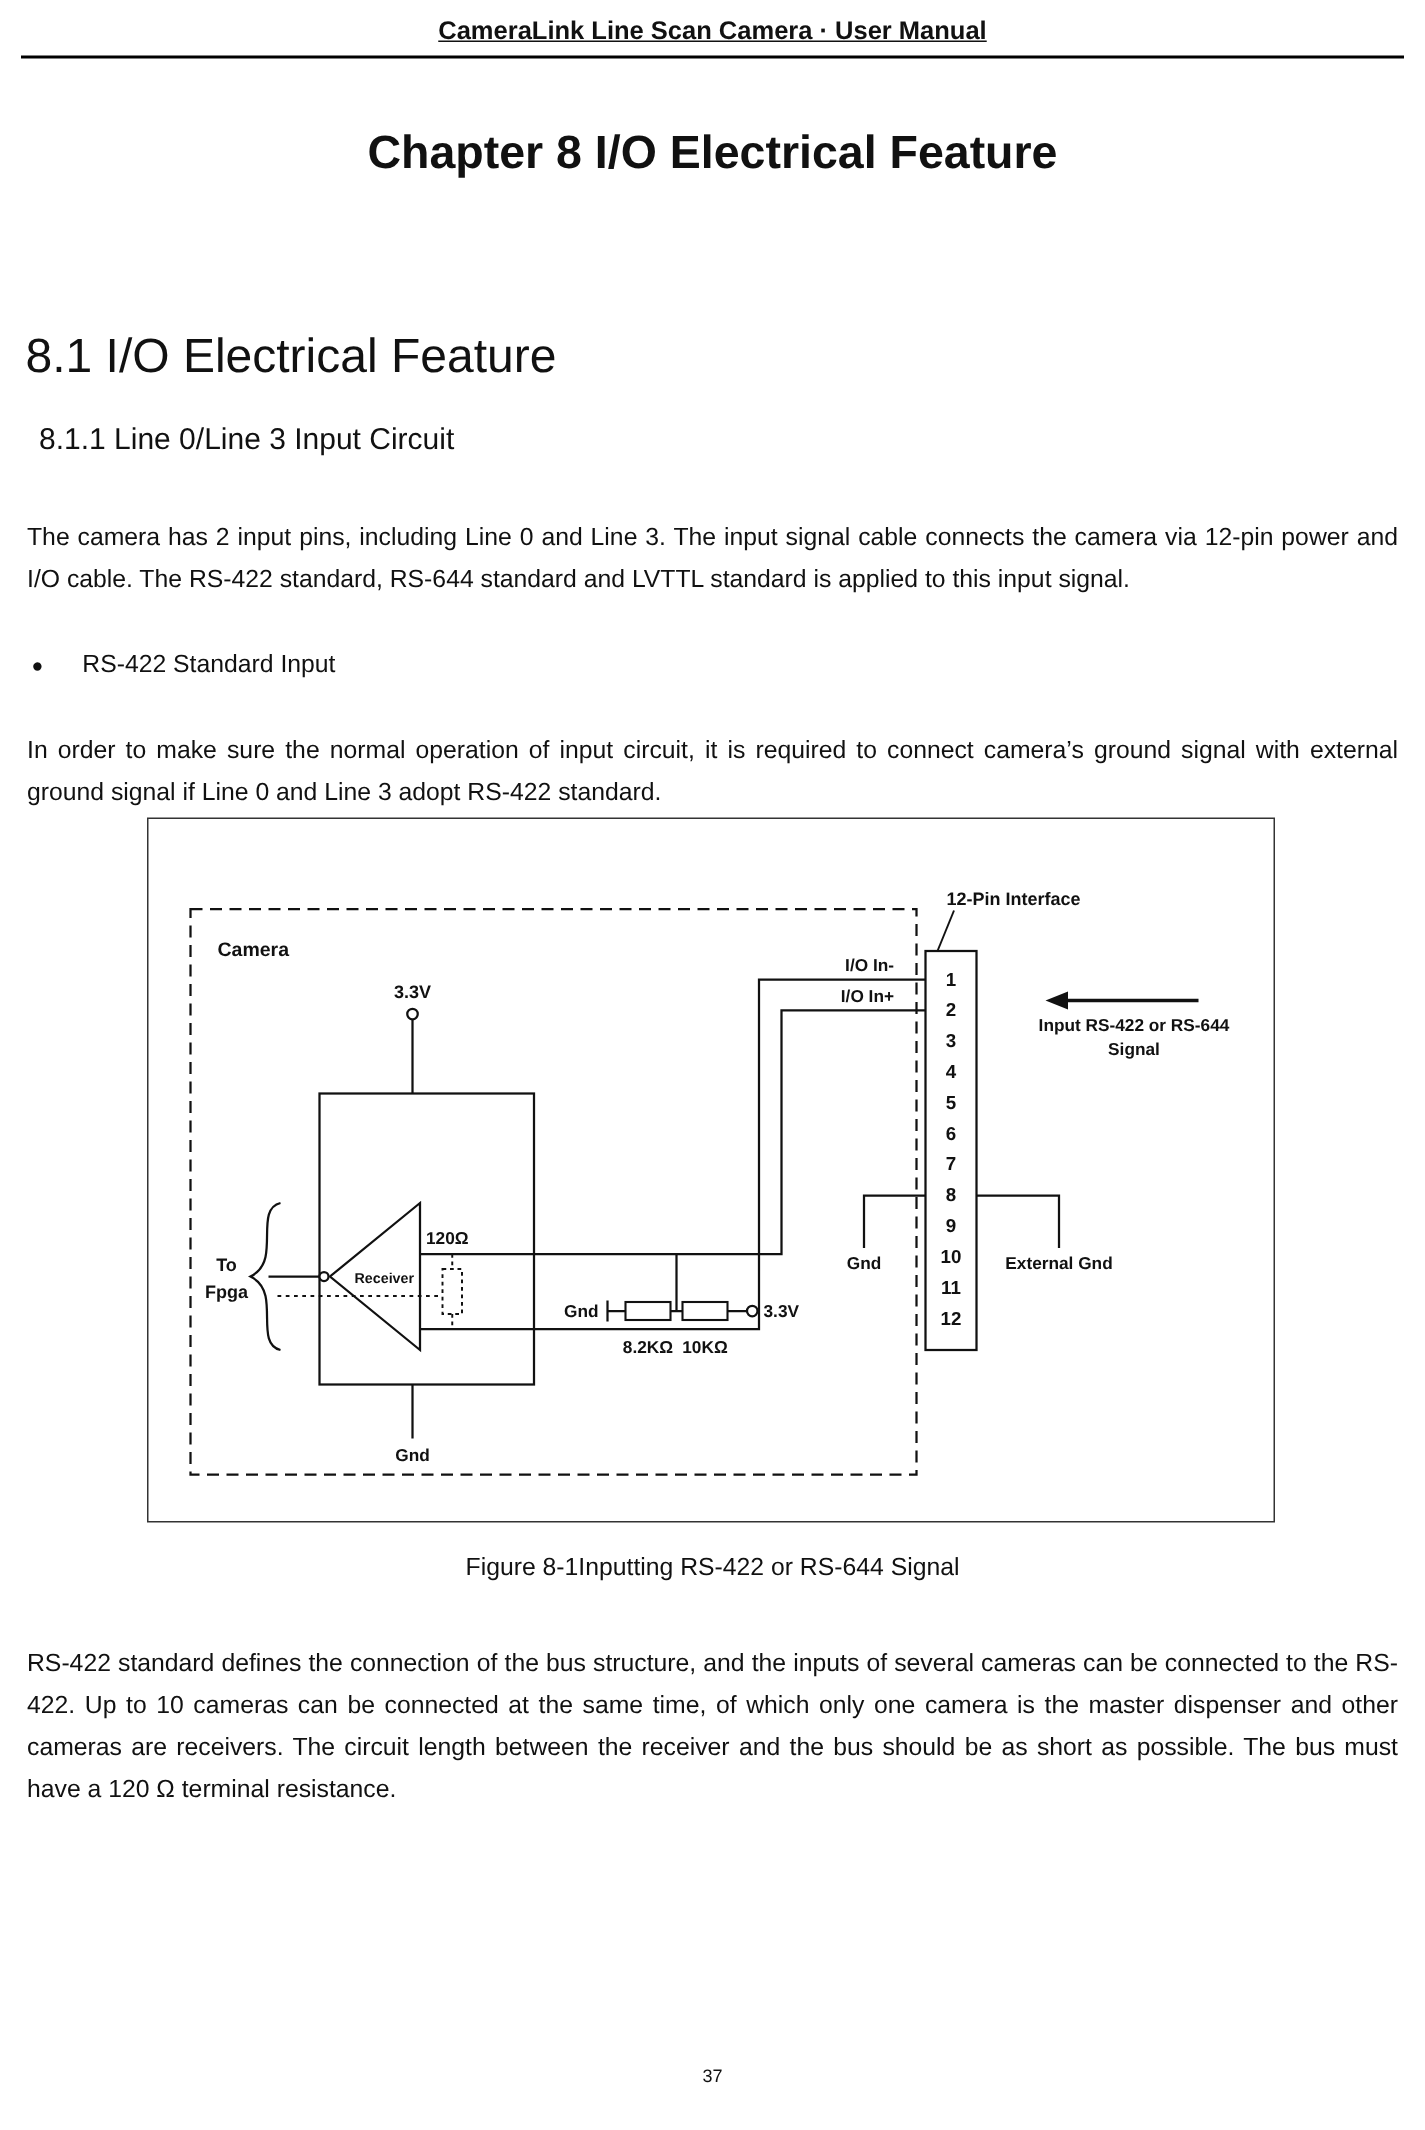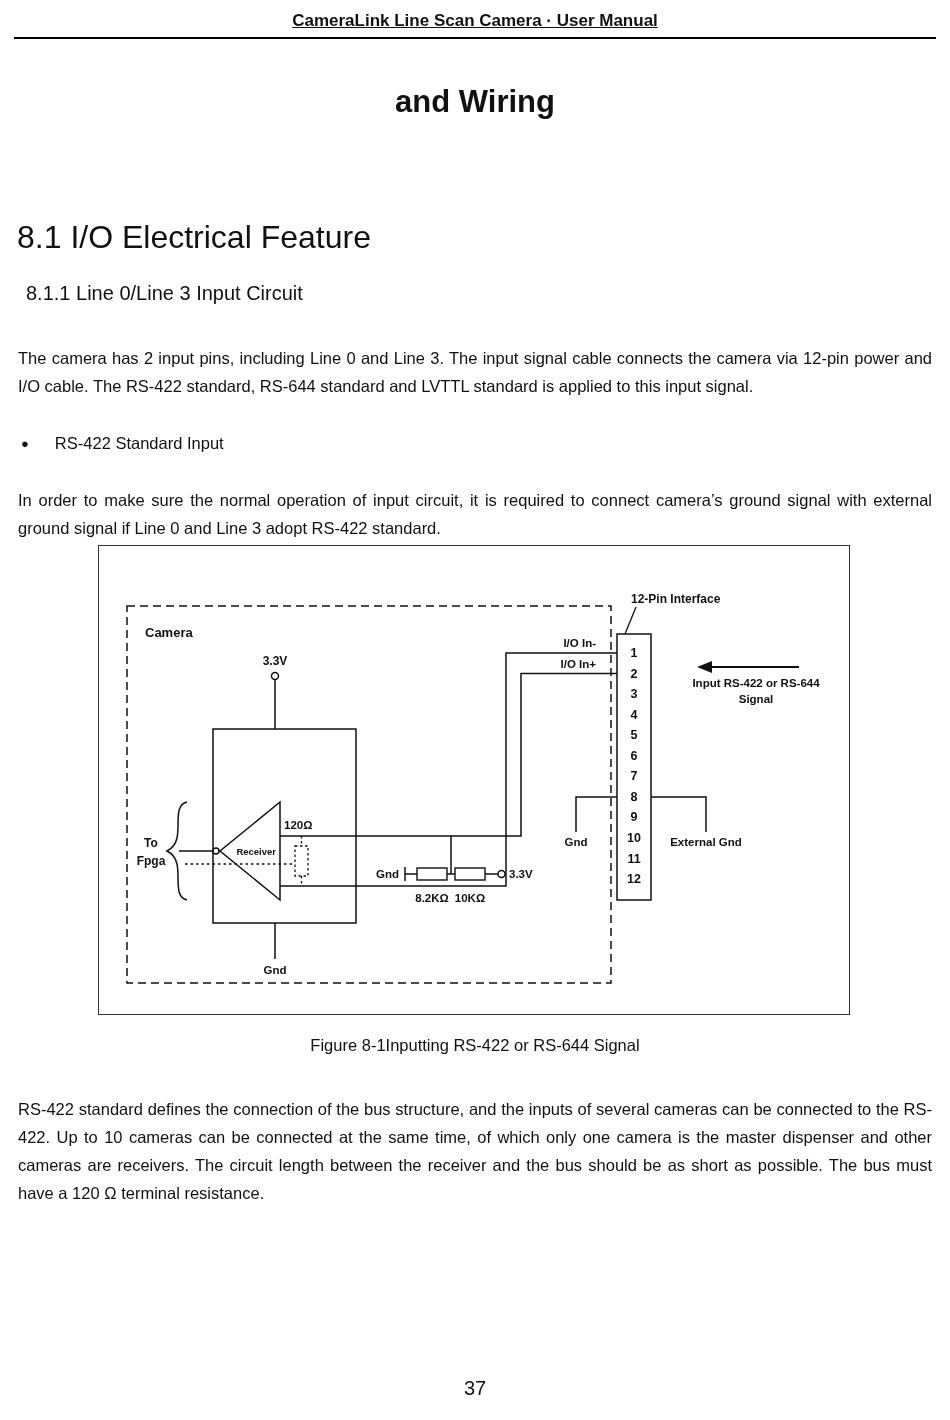--- a/index.html
+++ b/index.html
@@ -16,31 +16,31 @@
   .h3 { top:282px; left:26px; font-size:20px; font-weight:normal; }
   .body-text { left:18px; width:914px; font-size:16.5px; line-height:28px; text-align:justify;margin-top:12px; }
   .p1 { top:332px; }
   .bullet-row { top:434px; left:21px; display:flex; align-items:center; font-size:16.5px; }
   .bullet-glyph { font-size:13px; margin-right:26px; }
   .p2 { top:474px; }
   .figure-frame { top:545px; left:98px; width:752px; height:470px; border:1.5px solid #333; background:#fff; }
   .caption { top:1036px; left:0; width:950px; text-align:center; font-size:16.5px; }
   .caption-label { }
   .p3 { top:1083px; }
-  .footer { top:1377px; left:0; width:950px; text-align:center; font-size:20px; }
+  .footer { top:1377px; left:0; width:950px; text-align:center; font-size:12px; }
   svg text { font-family:"Liberation Sans", sans-serif; font-weight:bold; fill:#111; }
 </style>
 </head>
 <body>
 
 <div class="abs header-text">CameraLink Line Scan Camera · User Manual</div>
 <div class="abs header-rule"></div>
 
 <div class="abs chapter-title">
-  <div>and Wiring</div>
+  <div>Chapter 8 I/O Electrical Feature</div>
 </div>
 
 <h2 class="abs h2">8.1 I/O Electrical Feature</h2>
 <h3 class="abs h3">8.1.1 Line 0/Line 3 Input Circuit</h3>
 
 <p class="abs body-text p1">The camera has 2 input pins, including Line 0 and Line 3. The input signal cable connects the camera via 12-pin power and I/O cable. The RS-422 standard, RS-644 standard and LVTTL standard is applied to this input signal.</p>
 
 <div class="abs bullet-row">
   <span class="bullet-glyph">●</span>
   <span>RS-422 Standard Input</span>

